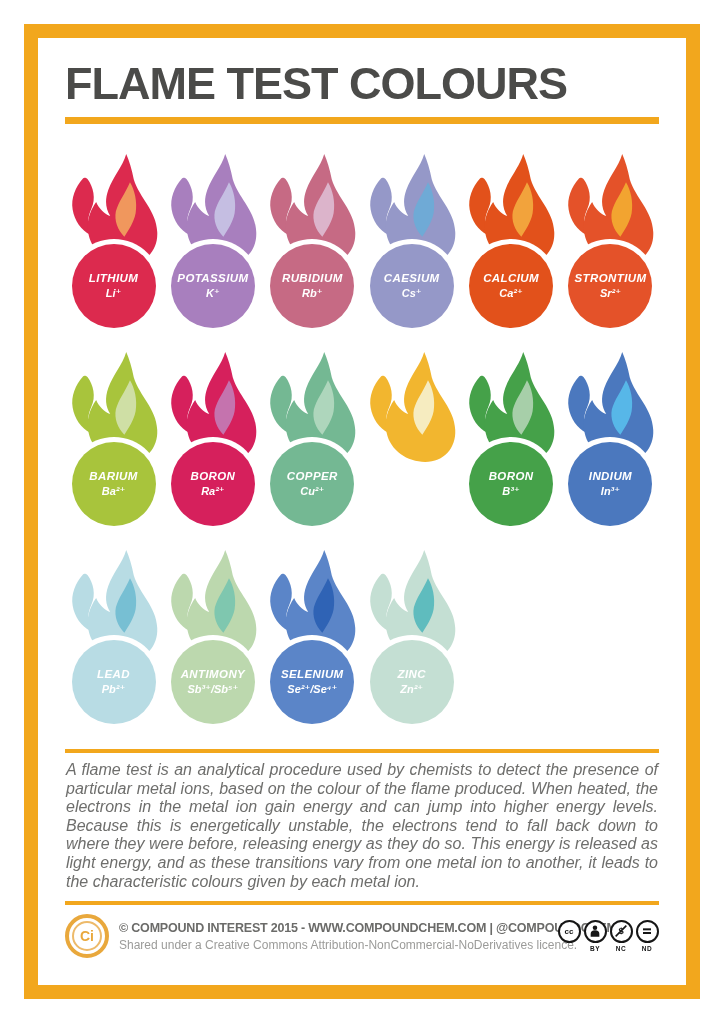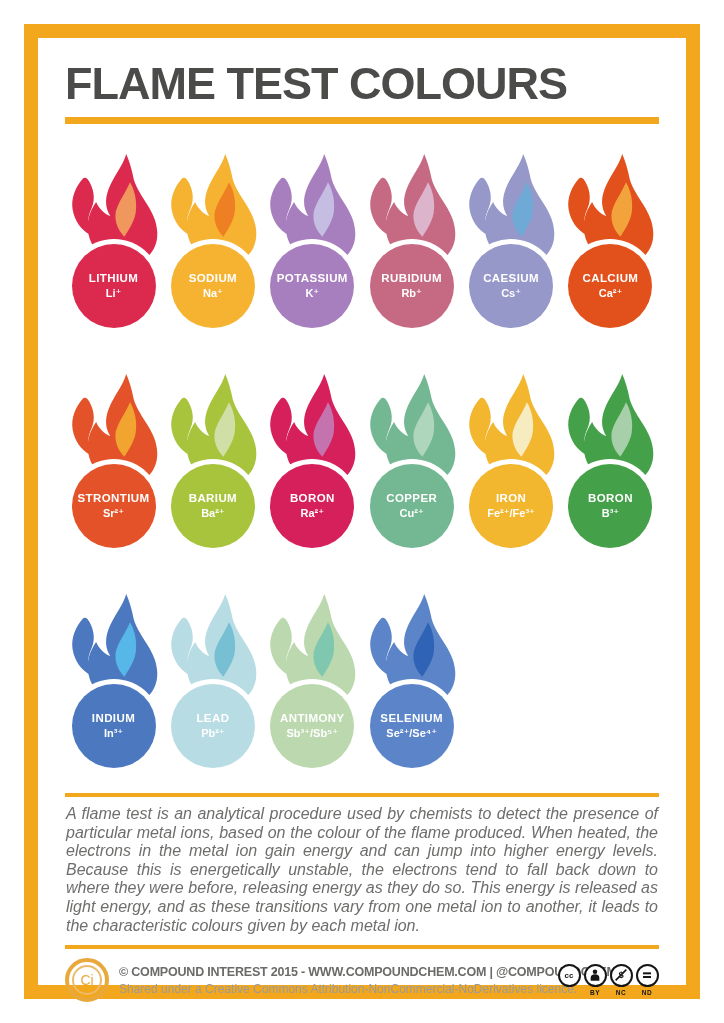--- a/index.html
+++ b/index.html
@@ -41,21 +41,22 @@
     height: 7px;
     background: #F2A71D;
     margin-top: 5px;
   }
   
   .grid {
     margin-top: 28px;
     display: grid;
     grid-template-columns: repeat(6, 97px);
     justify-content: space-between;
-    row-gap: 44px;
+    row-gap: 22px;
+    font-style: italic;
   }
   .cell {
     display: flex;
     flex-direction: column;
     align-items: center;
   }
   .flame-svg {
     width: 94px;
     height: 113px;
     display: block;
@@ -118,21 +119,21 @@
     justify-content: center;
   }
   .ci-inner {
     width: 30px; height: 30px;
     border: 2px solid #EDBA6A;
     border-radius: 50%;
     display: flex;
     align-items: center;
     justify-content: center;
     font-size: 14px;
-    font-weight: normal;
+    font-weight: bold;
     color: #E9A83C;
   }
   .credit {
     flex: 1 1 auto;
     margin-left: 10px;
     min-width: 0;
   }
   .credit-line1 {
     font-size: 12.5px;
     font-weight: bold;
@@ -207,29 +208,20 @@
   <div class="cell" style="--flame: #DC2A4E; --inner: #F0975D;">
     <svg class="flame-svg" viewBox="0 0 100 120">
       <use href="#flame-shape"></use>
     </svg>
     <div class="badge">
       <div class="el-name">LITHIUM</div>
       <div class="el-ion">Li⁺</div>
     </div>
   </div>
 
-  <div class="cell" style="--flame: #F6B332; --inner: #EE8023;">
-    <svg class="flame-svg" viewBox="0 0 100 120">
-      <use href="#flame-shape"></use>
-    </svg>
-    <div class="badge">
-      <div class="el-name">SODIUM</div>
-      <div class="el-ion">Na⁺</div>
-    </div>
-  </div>
 
   <div class="cell" style="--flame: #A87FBE; --inner: #C5BEE2;">
     <svg class="flame-svg" viewBox="0 0 100 120">
       <use href="#flame-shape"></use>
     </svg>
     <div class="badge">
       <div class="el-name">POTASSIUM</div>
       <div class="el-ion">K⁺</div>
     </div>
   </div>
@@ -301,24 +293,20 @@
     <div class="badge">
       <div class="el-name">COPPER</div>
       <div class="el-ion">Cu²⁺</div>
     </div>
   </div>
 
   <div class="cell" style="--flame: #F2B62F; --inner: #F6ECC0;">
     <svg class="flame-svg" viewBox="0 0 100 120">
       <use href="#flame-shape"></use>
     </svg>
-    <div class="badge">
-      <div class="el-name">IRON</div>
-      <div class="el-ion">Fe²⁺/Fe³⁺</div>
-    </div>
   </div>
 
   <div class="cell" style="--flame: #45A149; --inner: #A7CFA9;">
     <svg class="flame-svg" viewBox="0 0 100 120">
       <use href="#flame-shape"></use>
     </svg>
     <div class="badge">
       <div class="el-name">BORON</div>
       <div class="el-ion">B³⁺</div>
     </div>
@@ -358,20 +346,29 @@
   <div class="cell" style="--flame: #5B85C8; --inner: #2F63B5;">
     <svg class="flame-svg" viewBox="0 0 100 120">
       <use href="#flame-shape"></use>
     </svg>
     <div class="badge">
       <div class="el-name">SELENIUM</div>
       <div class="el-ion">Se²⁺/Se⁴⁺</div>
     </div>
   </div>
 
+  <div class="cell" style="--flame: #C4DFD3; --inner: #5FBCBE;">
+    <svg class="flame-svg" viewBox="0 0 100 120">
+      <use href="#flame-shape"></use>
+    </svg>
+    <div class="badge">
+      <div class="el-name">ZINC</div>
+      <div class="el-ion">Zn²⁺</div>
+    </div>
+  </div>
 </div>
 
     <div class="description-block">
       <div class="description">A flame test is an analytical procedure used by chemists to detect the presence of particular metal ions, based on the colour of the flame produced. When heated, the electrons in the metal ion gain energy and can jump into higher energy levels. Because this is energetically unstable, the electrons tend to fall back down to where they were before, releasing energy as they do so. This energy is released as light energy, and as these transitions vary from one metal ion to another, it leads to the characteristic colours given by each metal ion.</div>
     </div>
 
     <div class="footer">
       <div class="ci-logo">
         <div class="ci-inner">Ci</div>
       </div>

